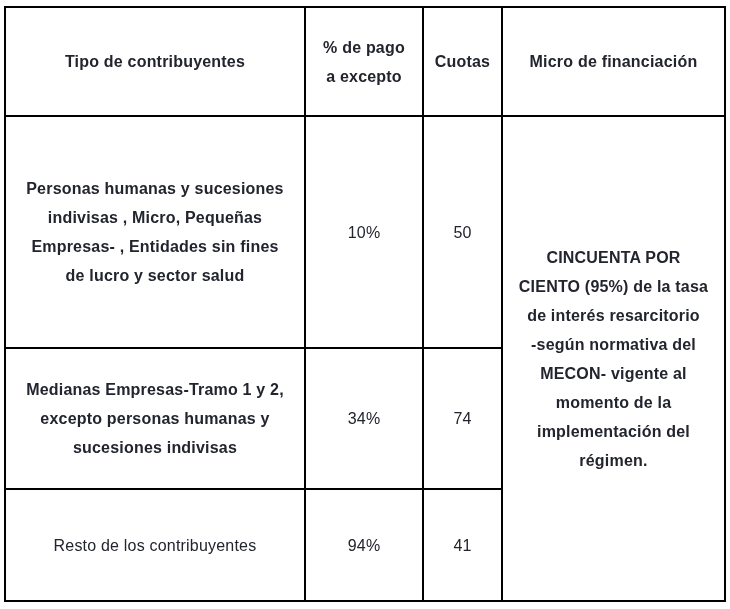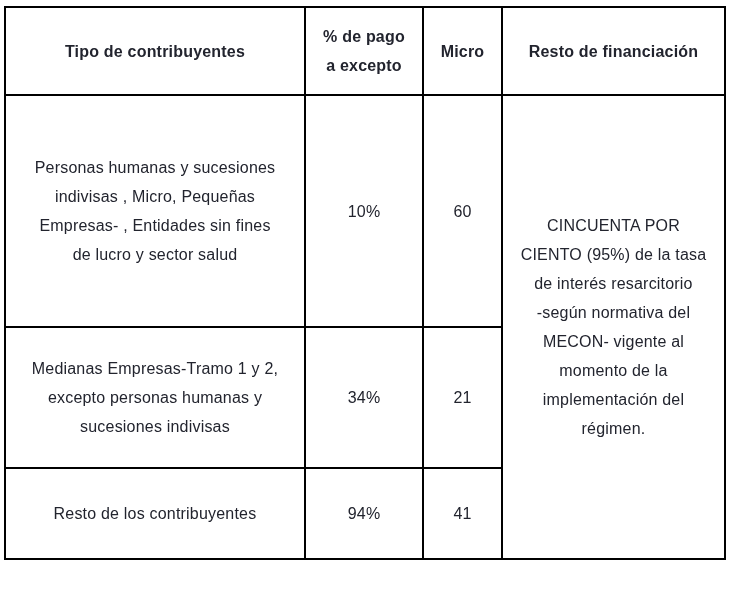--- a/index.html
+++ b/index.html
@@ -29,71 +29,71 @@
     color: #22242e;
     font-size: 16px;
     line-height: 29px;
     letter-spacing: 0.2px;
     padding: 0 10px;
     overflow: hidden;
   }
   table.tax-table th {
     font-weight: 700;
   }
-  thead tr { height: 88px; }
+  thead tr { height: 109px; }
   thead th { border-bottom-width: 3px; }
   tr.row-1 { height: 232px; }
   tr.row-2 { height: 141px; margin-left: 44px; }
-  tr.row-3 { height: 91px; }
-  .multiline { white-space: pre-line; }
+  tr.row-3 { height: 112px; }
+  .multiline { white-space: pre-line; font-weight: bold; }
   .shift-down { padding-top: 20px; }
 </style>
 </head>
 <body>
 
 <div class="page">
   <table class="tax-table">
     <colgroup>
       <col style="width:300px">
       <col style="width:118px">
       <col style="width:79px">
       <col style="width:223px">
     </colgroup>
     <thead>
       <tr>
         <th>Tipo de contribuyentes</th>
         <th class="multiline shift-down">% de pago
 a excepto</th>
-        <th>Micro</th>
-        <th>Resto de financiación</th>
+        <th>Cuotas</th>
+        <th>Micro de financiación</th>
       </tr>
     </thead>
     <tbody>
       <tr class="row-1">
         <td class="multiline shift-down">Personas humanas y sucesiones
 indivisas , Micro, Pequeñas
 Empresas- , Entidades sin fines
 de lucro y sector salud</td>
         <td>10%</td>
-        <td>60</td>
+        <td>50</td>
         <td rowspan="3" class="multiline shift-down">CINCUENTA POR
 CIENTO (95%) de la tasa
 de interés resarcitorio
 -según normativa del
 MECON- vigente al
 momento de la
 implementación del
 régimen.</td>
       </tr>
       <tr class="row-2">
         <td class="multiline shift-down">Medianas Empresas-Tramo 1 y 2,
 excepto personas humanas y
 sucesiones indivisas</td>
         <td>34%</td>
-        <td>21</td>
+        <td>74</td>
       </tr>
       <tr class="row-3">
         <td>Resto de los contribuyentes</td>
         <td>94%</td>
         <td>41</td>
       </tr>
     </tbody>
   </table>
 </div>
 

